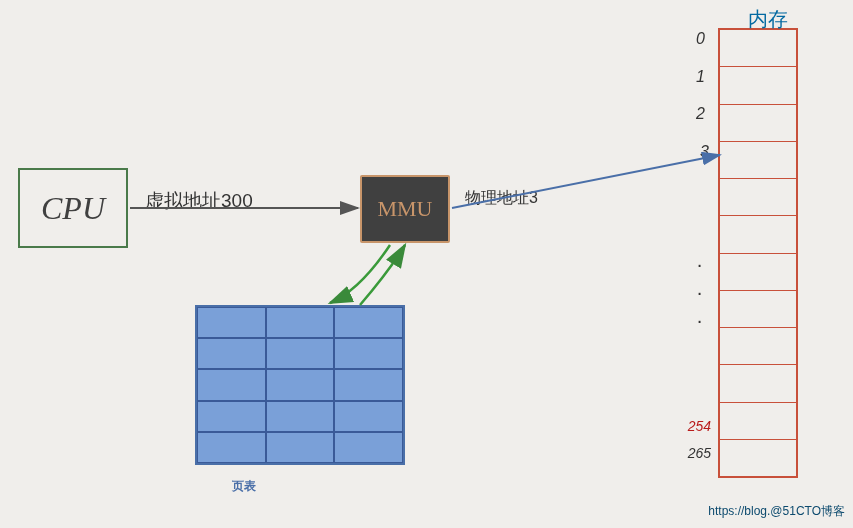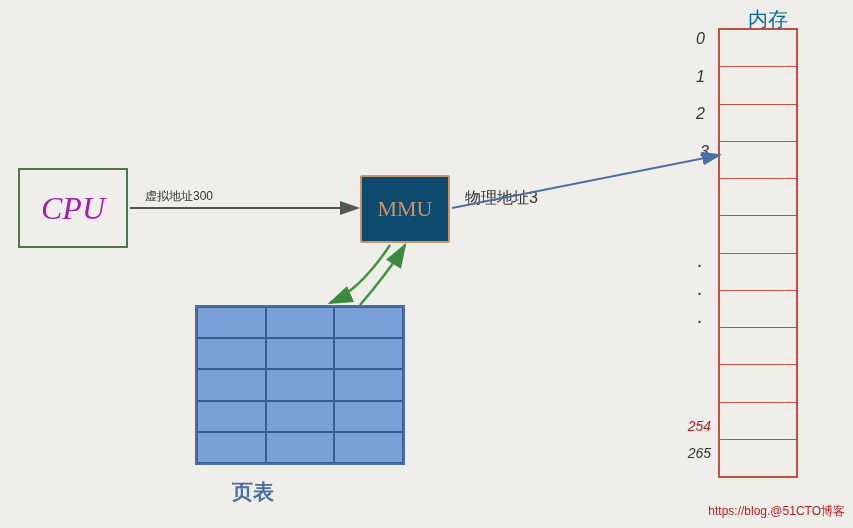--- a/index.html
+++ b/index.html
@@ -28,33 +28,33 @@
       border: 2.5px solid #4a7a4a;
       background: transparent;
       display: flex;
       align-items: center;
       justify-content: center;
     }
 
     .cpu-label {
       font-size: 32px;
       font-style: italic;
-      color: #a21caf;
+      color: #404040;
       font-family: Georgia, serif;
     }
 
     
     .mmu-box {
       position: absolute;
       left: 360px;
       top: 175px;
       width: 90px;
       height: 68px;
       border: 2px solid #c8956a;
-      background: #0c4a6e;
+      background: #404040;
       display: flex;
       align-items: center;
       justify-content: center;
       border-radius: 2px;
     }
 
     .mmu-label {
       font-size: 22px;
       color: #c8956a;
       font-family: Georgia, serif;
@@ -82,21 +82,21 @@
 
     .page-table-cell {
       border: 1px solid #3a5a98;
       background: #7aa0d8;
     }
 
     .page-table-label {
       position: absolute;
       left: 232px;
       top: 478px;
-      font-size: 21px;
+      font-size: 12px;
       color: #4a6fa8;
       font-weight: bold;
     }
 
     
     .memory-box {
       position: absolute;
       right: 55px;
       top: 28px;
       width: 80px;
@@ -197,39 +197,39 @@
       width: 853px;
       height: 528px;
       pointer-events: none;
     }
 
     
     .arrow-label-virtual {
       position: absolute;
       left: 145px;
       top: 188px;
-      font-size: 12px;
+      font-size: 19px;
       color: #333;
     }
 
     .arrow-label-physical {
       position: absolute;
       left: 465px;
       top: 188px;
       font-size: 16px;
       color: #333;
     }
 
     
     .watermark {
       position: absolute;
       bottom: 8px;
       right: 8px;
       font-size: 12px;
-      color: #b91c1c;
+      color: #0c4a6e;
     }
   </style>
 </head>
 <body>
 
 <div class="diagram-container">
 
   <div class="cpu-box">
     <span class="cpu-label">CPU</span>
   </div>

